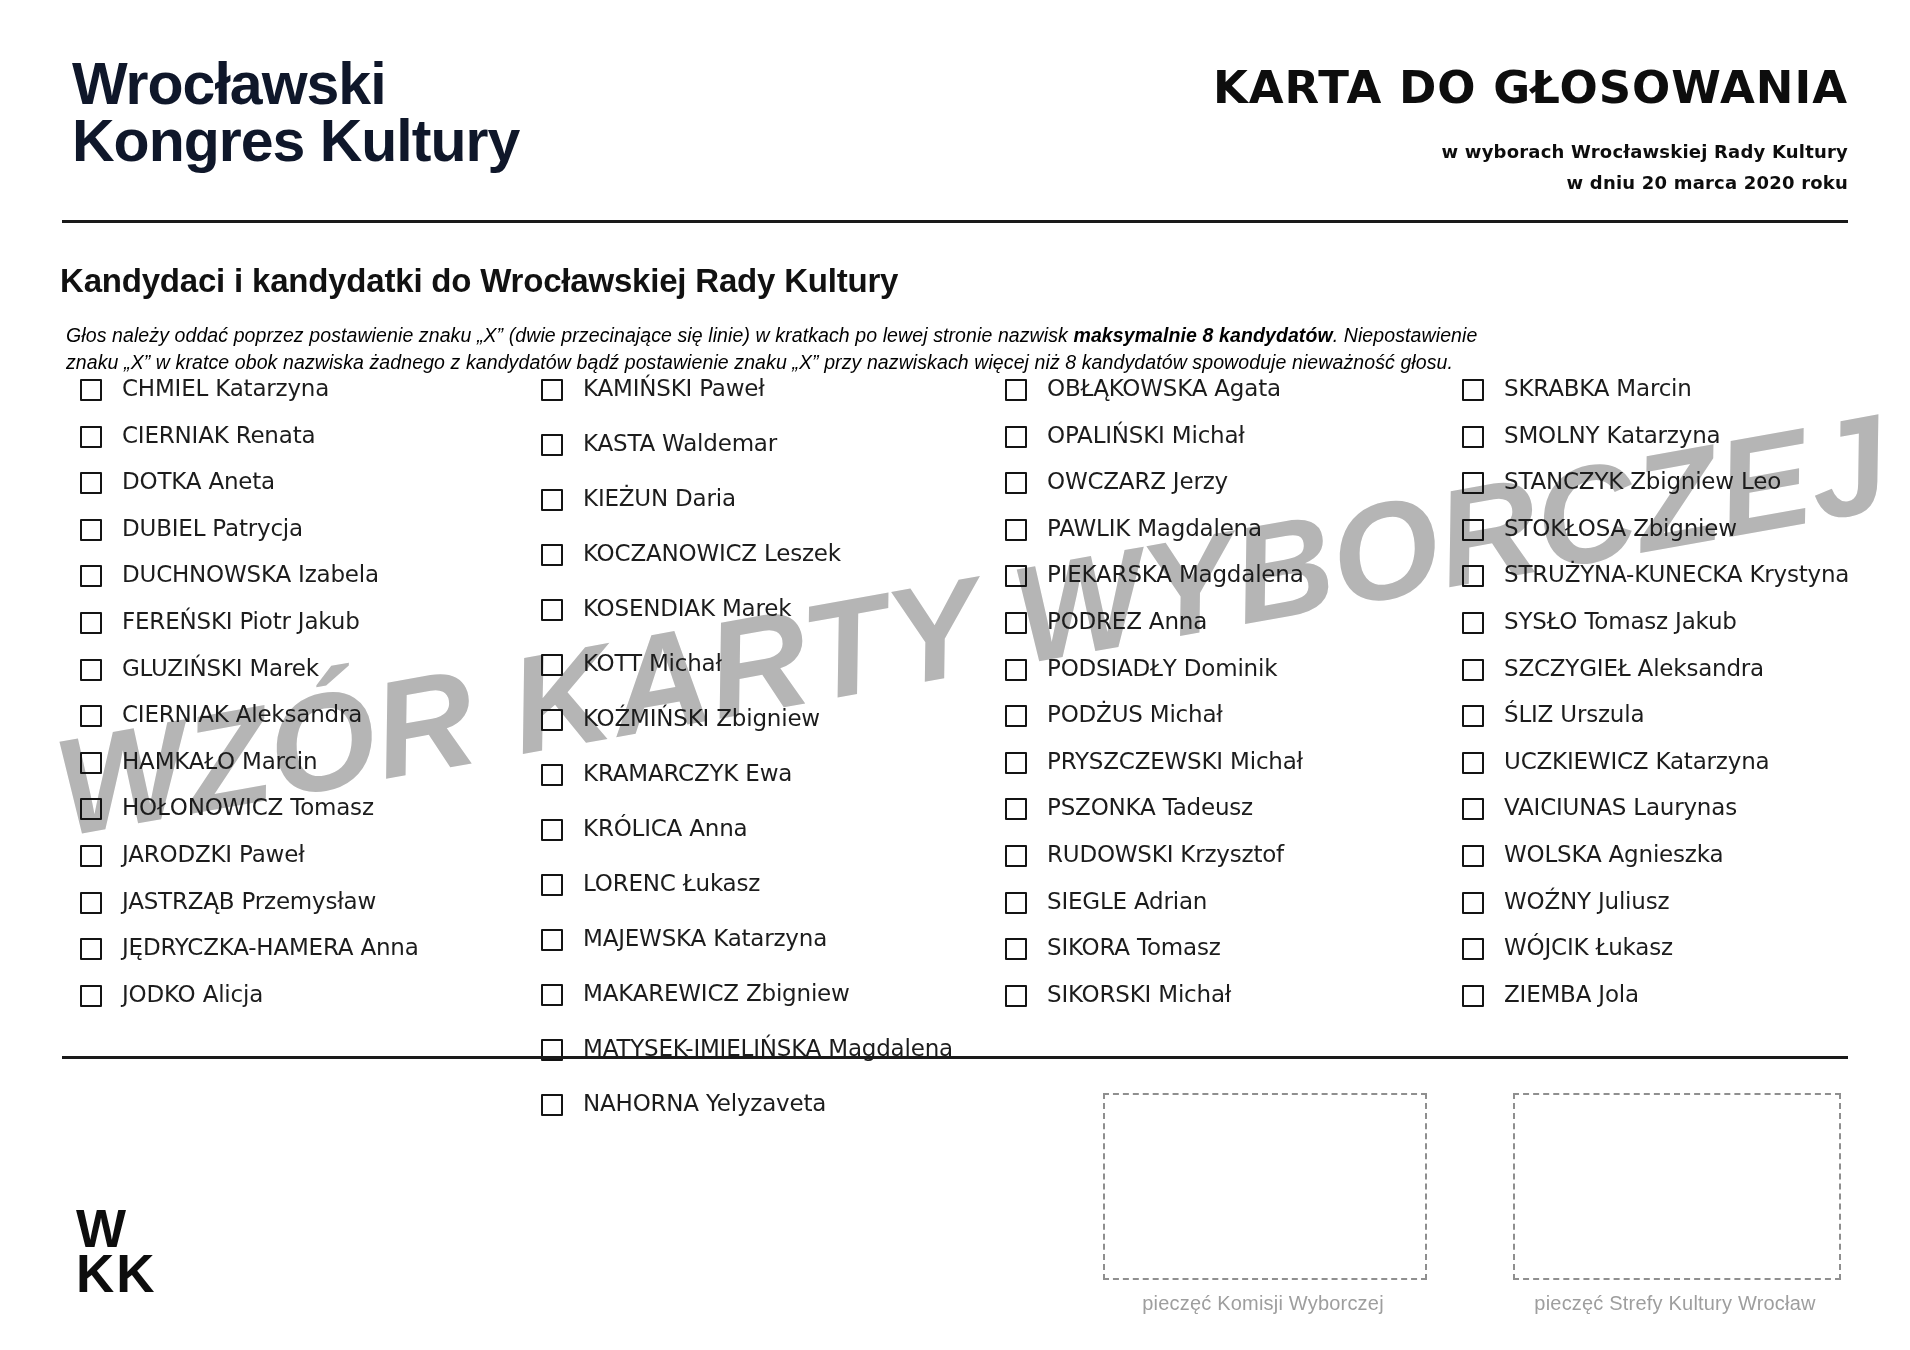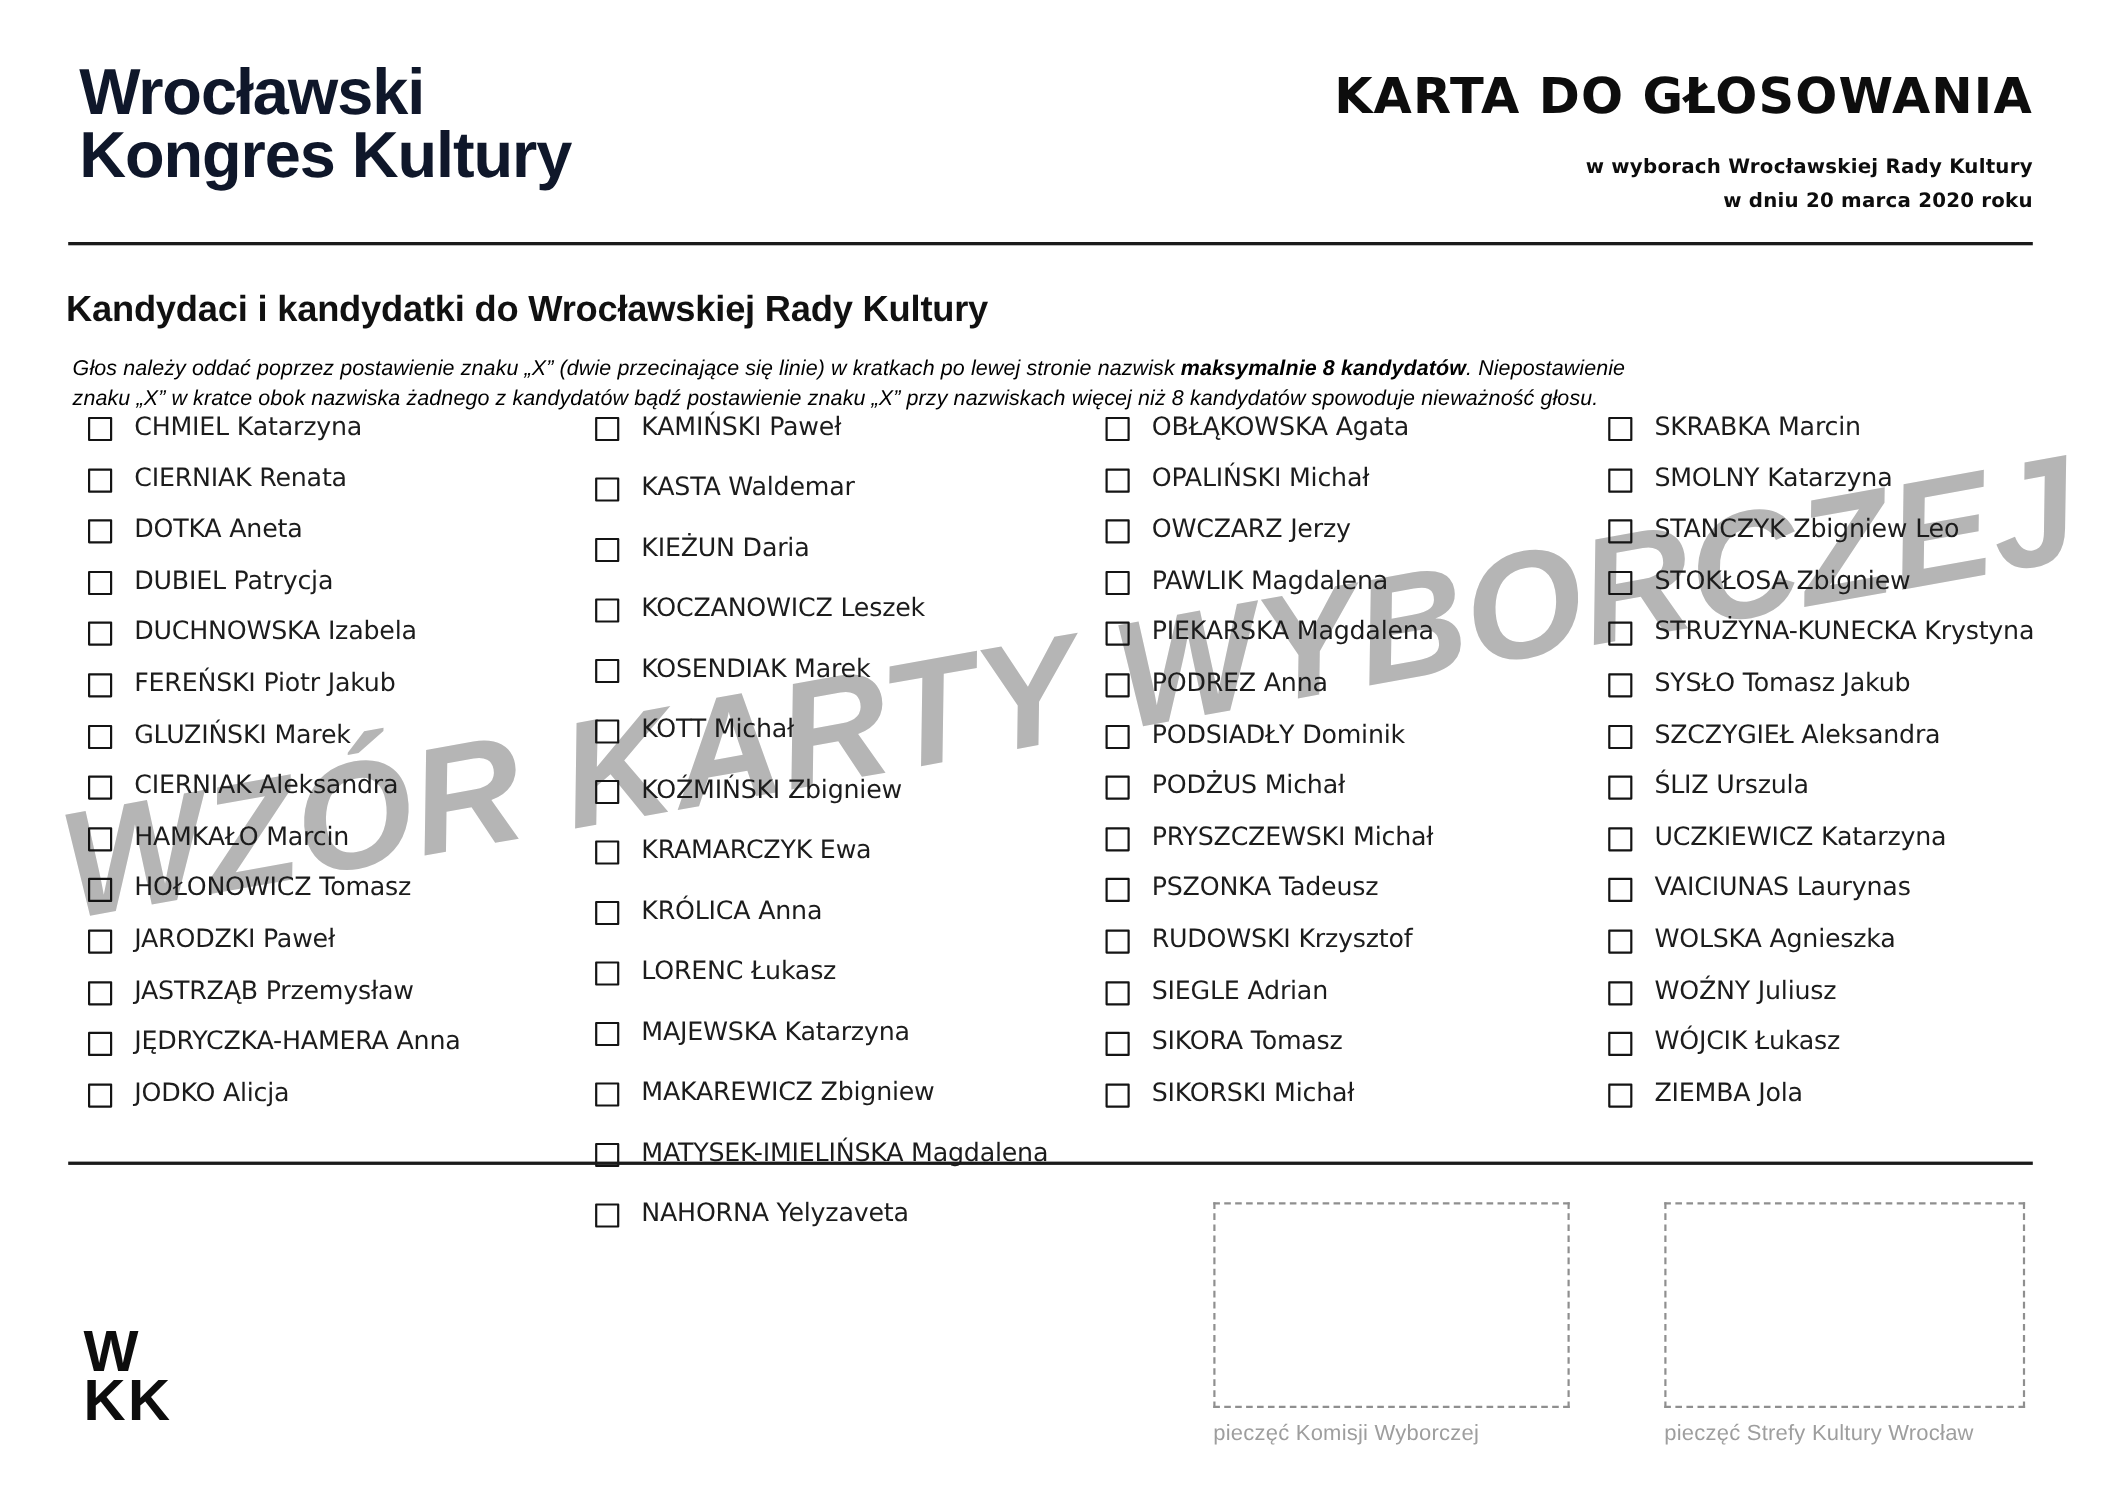--- a/index.html
+++ b/index.html
@@ -41,21 +41,21 @@
             background:transparent;flex:0 0 auto;}
   .cand{margin-left:20px;font-family:"DejaVu Sans",sans-serif;font-size:23px;color:#1c1c1c;
         white-space:nowrap;letter-spacing:-0.2px;}
 
   
   .wkk{position:absolute;left:76px;top:1206px;font-size:53px;font-weight:bold;
        line-height:45px;letter-spacing:2px;color:#0d0d0d;}
   .stamp{position:absolute;top:1093px;height:183px;border:2px dashed #8f8f8f;background:transparent;}
   .stamp.s1{left:1103px;width:320px;}
   .stamp.s2{left:1513px;width:324px;}
-  .stamp-caption{position:absolute;top:1292px;font-size:20px;color:#9e9e9e;text-align:left;letter-spacing:0.2px;}
+  .stamp-caption{position:absolute;top:1292px;font-size:20px;color:#9e9e9e;text-align:center;letter-spacing:0.2px;}
   .stamp-caption.s1{left:1103px;width:320px;}
   .stamp-caption.s2{left:1513px;width:324px;}
 </style>
 </head>
 <body>
 
 <div class="page">
 
   <div class="watermark">WZÓR KARTY WYBORCZEJ</div>
 

